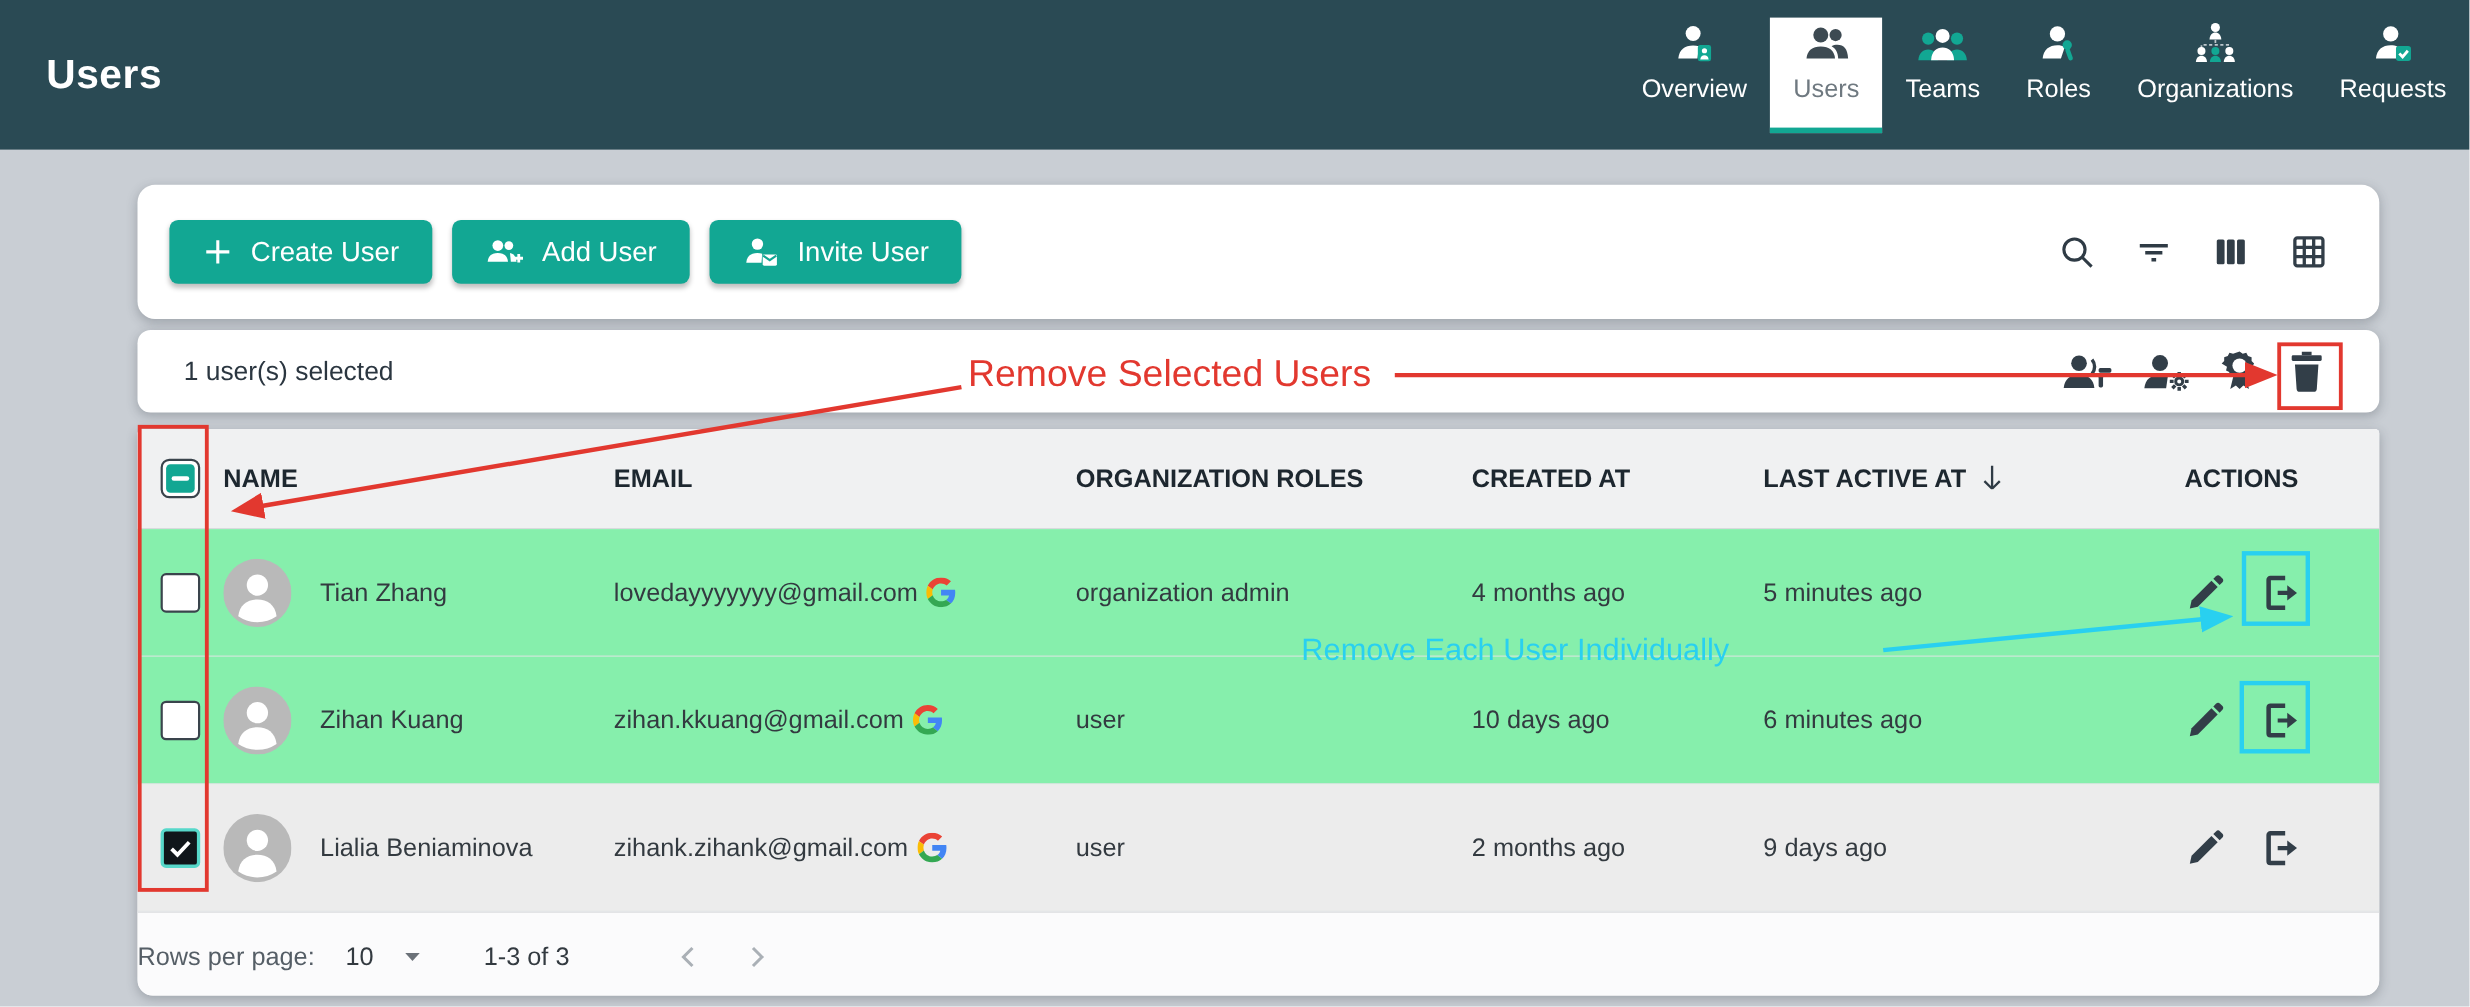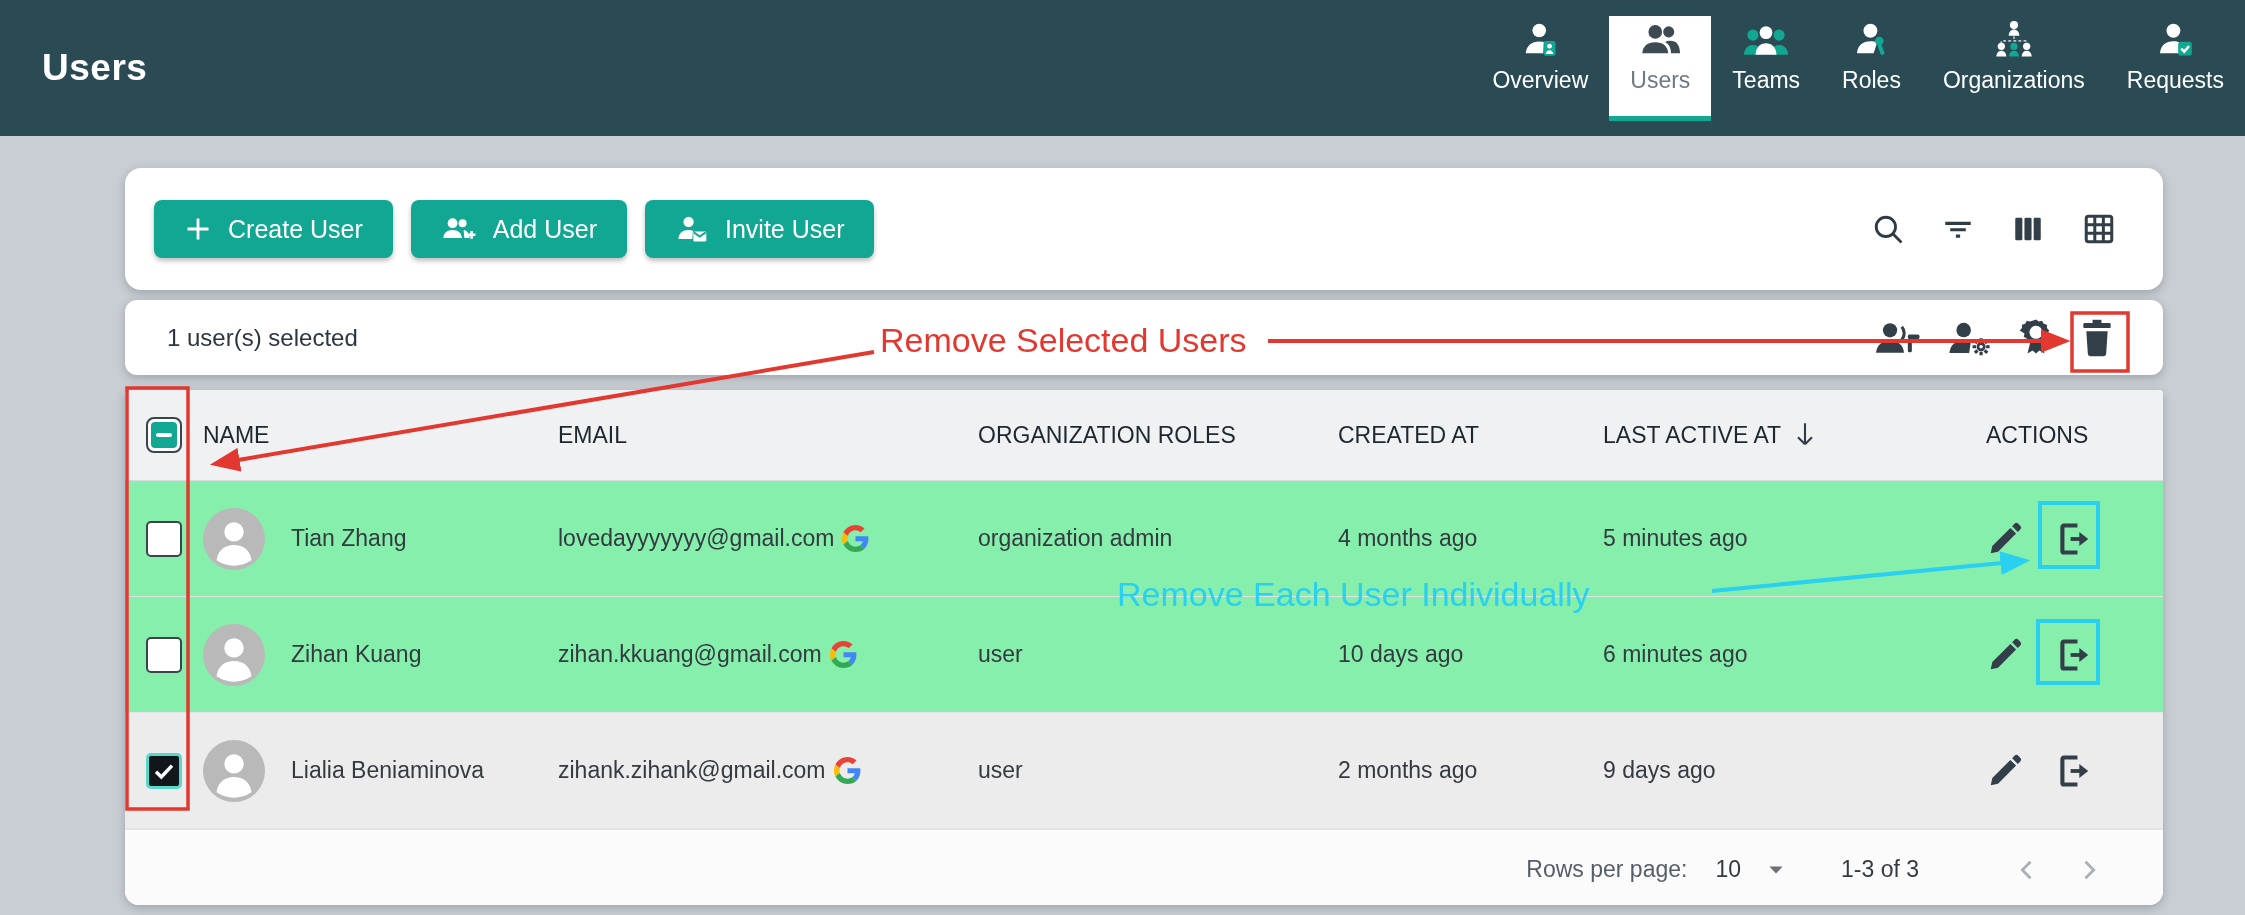--- a/index.html
+++ b/index.html
@@ -24,51 +24,51 @@
   .tool-icons span{display:flex;cursor:pointer}
 
   .selbar{top:300px;height:75px;border-radius:12px;display:flex;align-items:center}
   .sel-text{margin-left:42px;font-size:24px;color:#2b3640}
   .sel-icons{margin-left:auto;margin-right:48px;display:flex;gap:26px;align-items:center}
   .sel-icons span{display:flex;cursor:pointer}
 
   .tablecard{top:390px;height:515px;border-radius:4px 4px 14px 14px;overflow:hidden}
   .grid-row{display:grid;grid-template-columns:78px 355px 420px 360px 265px 345px 215px;align-items:center}
   .thead{height:90px;background:#f0f1f2;border-bottom:1px solid #d8dadd}
-  .th{font-size:23px;font-weight:normal;color:#1d272f;display:flex;align-items:center;gap:14px;cursor:pointer}
+  .th{font-size:23px;font-weight:bold;color:#1d272f;display:flex;align-items:center;gap:14px;cursor:pointer}
   .trow{height:115px;background:#86efac;border-bottom:1px solid #e2e3e5}
   .trow.selected{background:#ececec}
   .cellcheck{display:flex;justify-content:center}
   .name-cell{display:flex;align-items:center;gap:26px;font-size:23px;color:#333a40}
   .email-cell{display:flex;align-items:center;gap:8px;font-size:23px;color:#333a40}
   .cell{font-size:23px;color:#333a40}
   .actions-cell{display:flex;gap:30px;padding-left:38px}
   .actions-cell span{display:flex;cursor:pointer}
 
   
   .cb{width:36px;height:36px;box-sizing:border-box;border:2.5px solid #3a444c;border-radius:5px;background:#fff;cursor:pointer}
   .cb.indet{border-radius:8px;padding:3px;display:flex}
   .cb.indet .inner{flex:1;background:#12a793;border-radius:4px;display:flex;align-items:center;justify-content:center}
   .cb.indet .minus{width:16px;height:3.5px;background:#fff;border-radius:2px}
   .cb.checked{border:3px solid #57d8ca;background:#10161a;display:flex;align-items:center;justify-content:center}
 
   .avatar{width:62px;height:62px;flex:0 0 62px}
 
   
-  .pagination{height:80px;background:#fbfbfc;border-top:1px solid #e3e4e6;display:flex;align-items:center;justify-content:flex-end;padding-right:60px;font-size:23px;color:#4b5560;box-sizing:border-box}
+  .pagination{height:80px;background:#fbfbfc;border-top:1px solid #e3e4e6;display:flex;align-items:center;justify-content:flex-start;padding-right:60px;font-size:23px;color:#4b5560;box-sizing:border-box}
   .pg-label{color:#555e66;margin-right:28px}
   .pg-select{display:flex;align-items:center;gap:26px;margin-right:56px;cursor:pointer;color:#333a40}
   .pg-range{margin-right:60px;color:#333a40}
   .pg-chev{display:flex;cursor:default;margin-left:34px}
 
   
   .overlay{position:absolute;left:0;top:0;width:2245px;height:915px;pointer-events:none;z-index:60}
   .ann-text{position:absolute;z-index:61;pointer-events:none;white-space:nowrap}
   .ann-red{left:880px;top:321px;font-size:34px;color:#e2382f}
-  .ann-cyan{left:1117px;top:575px;font-size:34px;color:#29d0f0}
+  .ann-cyan{left:1183px;top:575px;font-size:28px;color:#29d0f0}
 </style>
 </head>
 <body>
 
 <div class="header">
   <div class="page-title">Users</div>
   <div class="nav">
 
     <div class="tab">
       <span class="ticon">

